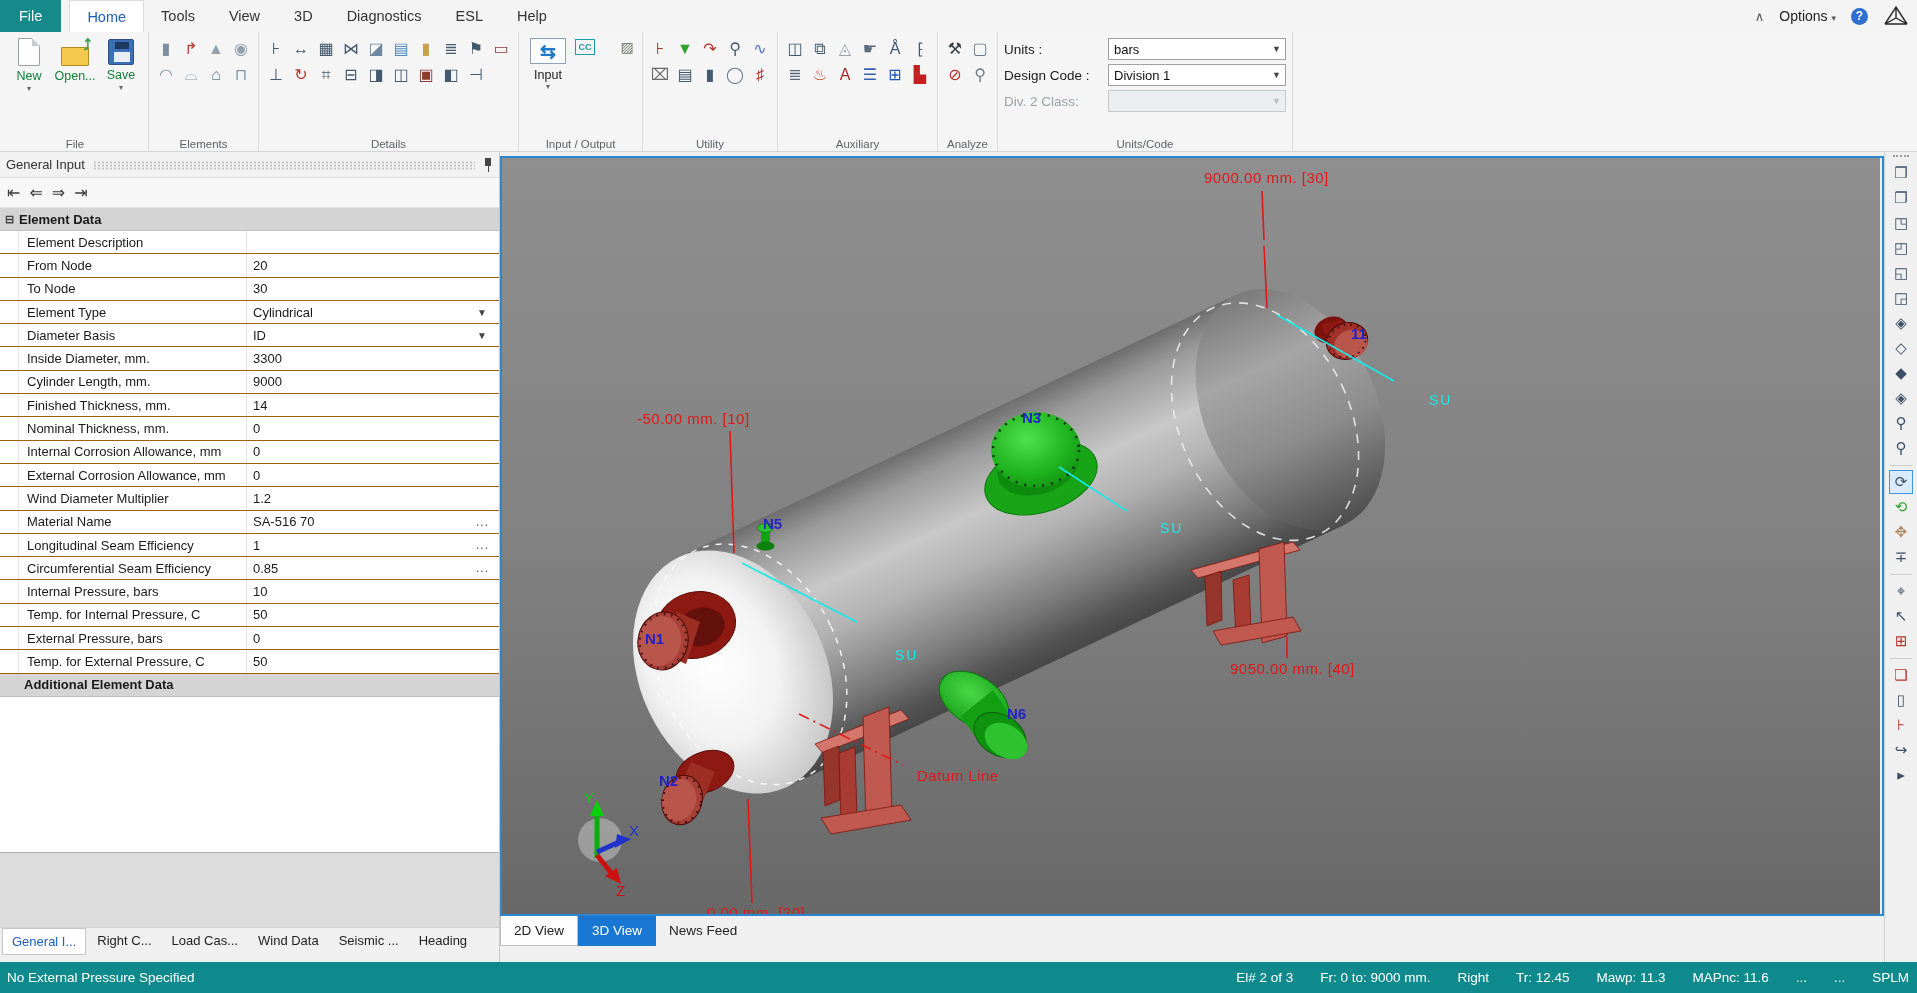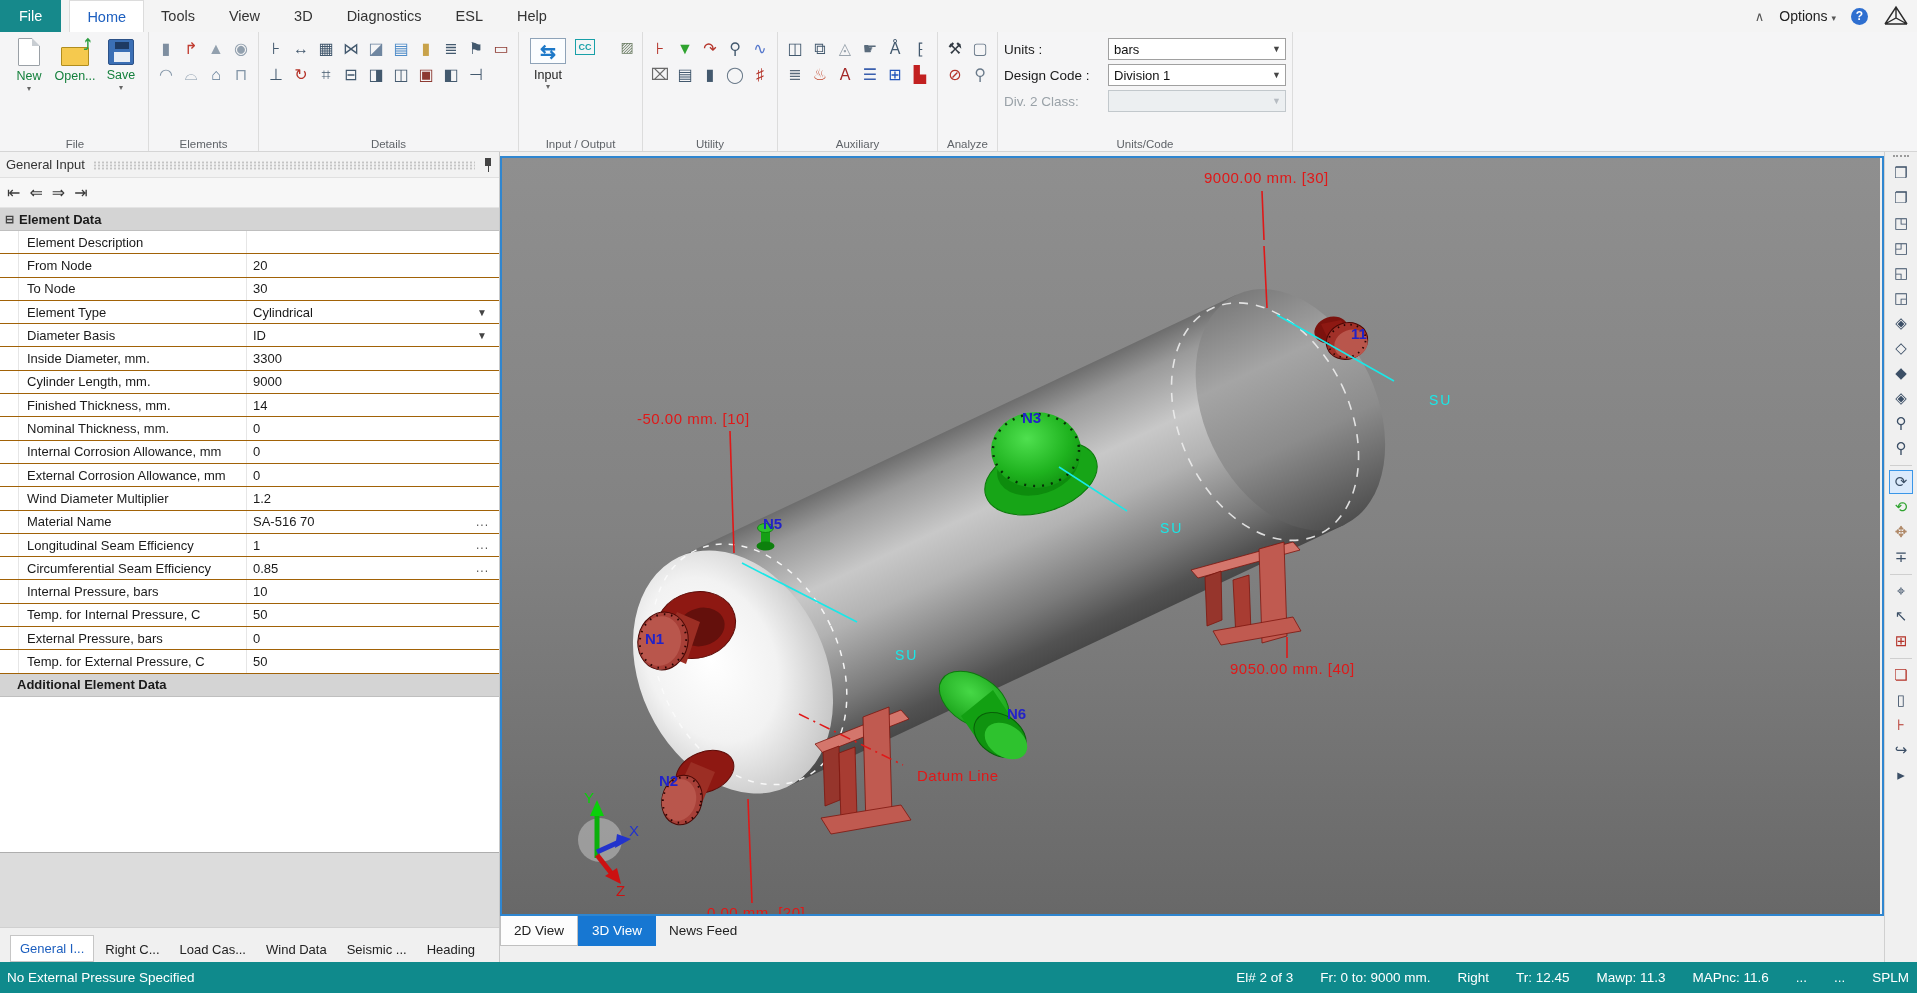--- a/index.html
+++ b/index.html
@@ -67,24 +67,24 @@
 .pnav span { font-size:16px; color:#3a3a3a; }
 .grid { font-size:13px; color:#1a1a1a; }
 .gheader { height:23px; background:#d4d4d4; display:flex; align-items:center; font-weight:bold; border-bottom:1px solid #bfbfbf; }
 .gheader .exp { width:19px; text-align:center; font-size:11px; color:#444; }
 .grow { height:23.3px; display:flex; border-bottom:1px solid #a16207; }
 .grow .gut { width:19px; border-right:1px solid #e6e6e6; }
 .grow .lab { width:228px; display:flex; align-items:center; padding-left:8px; border-right:1px solid #e6e6e6; white-space:nowrap; overflow:hidden;}
 .grow .val { flex:1; display:flex; align-items:center; padding-left:6px; position:relative; }
 .grow .val .dd { position:absolute; right:12px; font-size:10px; color:#444; }
 .grow .val .dots3 { position:absolute; right:10px; font-size:12px; color:#555; letter-spacing:1px;}
-.gfooter { height:23.3px; background:#d4d4d4; display:flex; align-items:center; font-weight:bold; padding-left:17px; border-bottom:1px solid #bfbfbf;}
+.gfooter { height:23.3px; background:#d4d4d4; display:flex; align-items:center; font-weight:bold; padding-left:24px; border-bottom:1px solid #bfbfbf;}
 .pfill { flex:1; background:#fff; }
 .pgray { height:75px; background:#dcdcdc; border-top:1px solid #aeaeae; }
-.ptabs { height:35px; background:#f0f0f0; display:flex; align-items:flex-end; padding-left:10px; gap:2px; border-top:1px solid #d0d0d0;}
+.ptabs { height:35px; background:#f0f0f0; display:flex; align-items:flex-start; padding-left:2px; gap:2px; border-top:1px solid #d0d0d0;}
 .ptab { padding:5px 9px; font-size:13px; color:#222; }
 .ptab.active { background:#fff; color:#1d5fbf; border:1px solid #c6c6c6; }
 .center { flex:1; display:flex; flex-direction:column; background:#f0f0f0; }
 .vp { margin-top:4px; height:760px; border:2px solid #2f86d0; position:relative; }
 .vp svg { display:block; }
 .vtabs { flex:1; background:#f0f0f0; display:flex; align-items:flex-start; padding-top:0; }
 .vtab { padding:7px 13px; font-size:13.5px; color:#222; background:#fdfdfd; border:1px solid #c0c0c0; border-top:none;}
 .vtab.active { background:#1777d2; color:#fff; border-color:#1777d2; }
 .vtab.plain { background:transparent; border:none; }
 .rtoolbar { width:33px; background:#f0f0f0; border-left:1px solid #d0d0d0; display:flex; flex-direction:column; align-items:center; padding-top:3px; }

